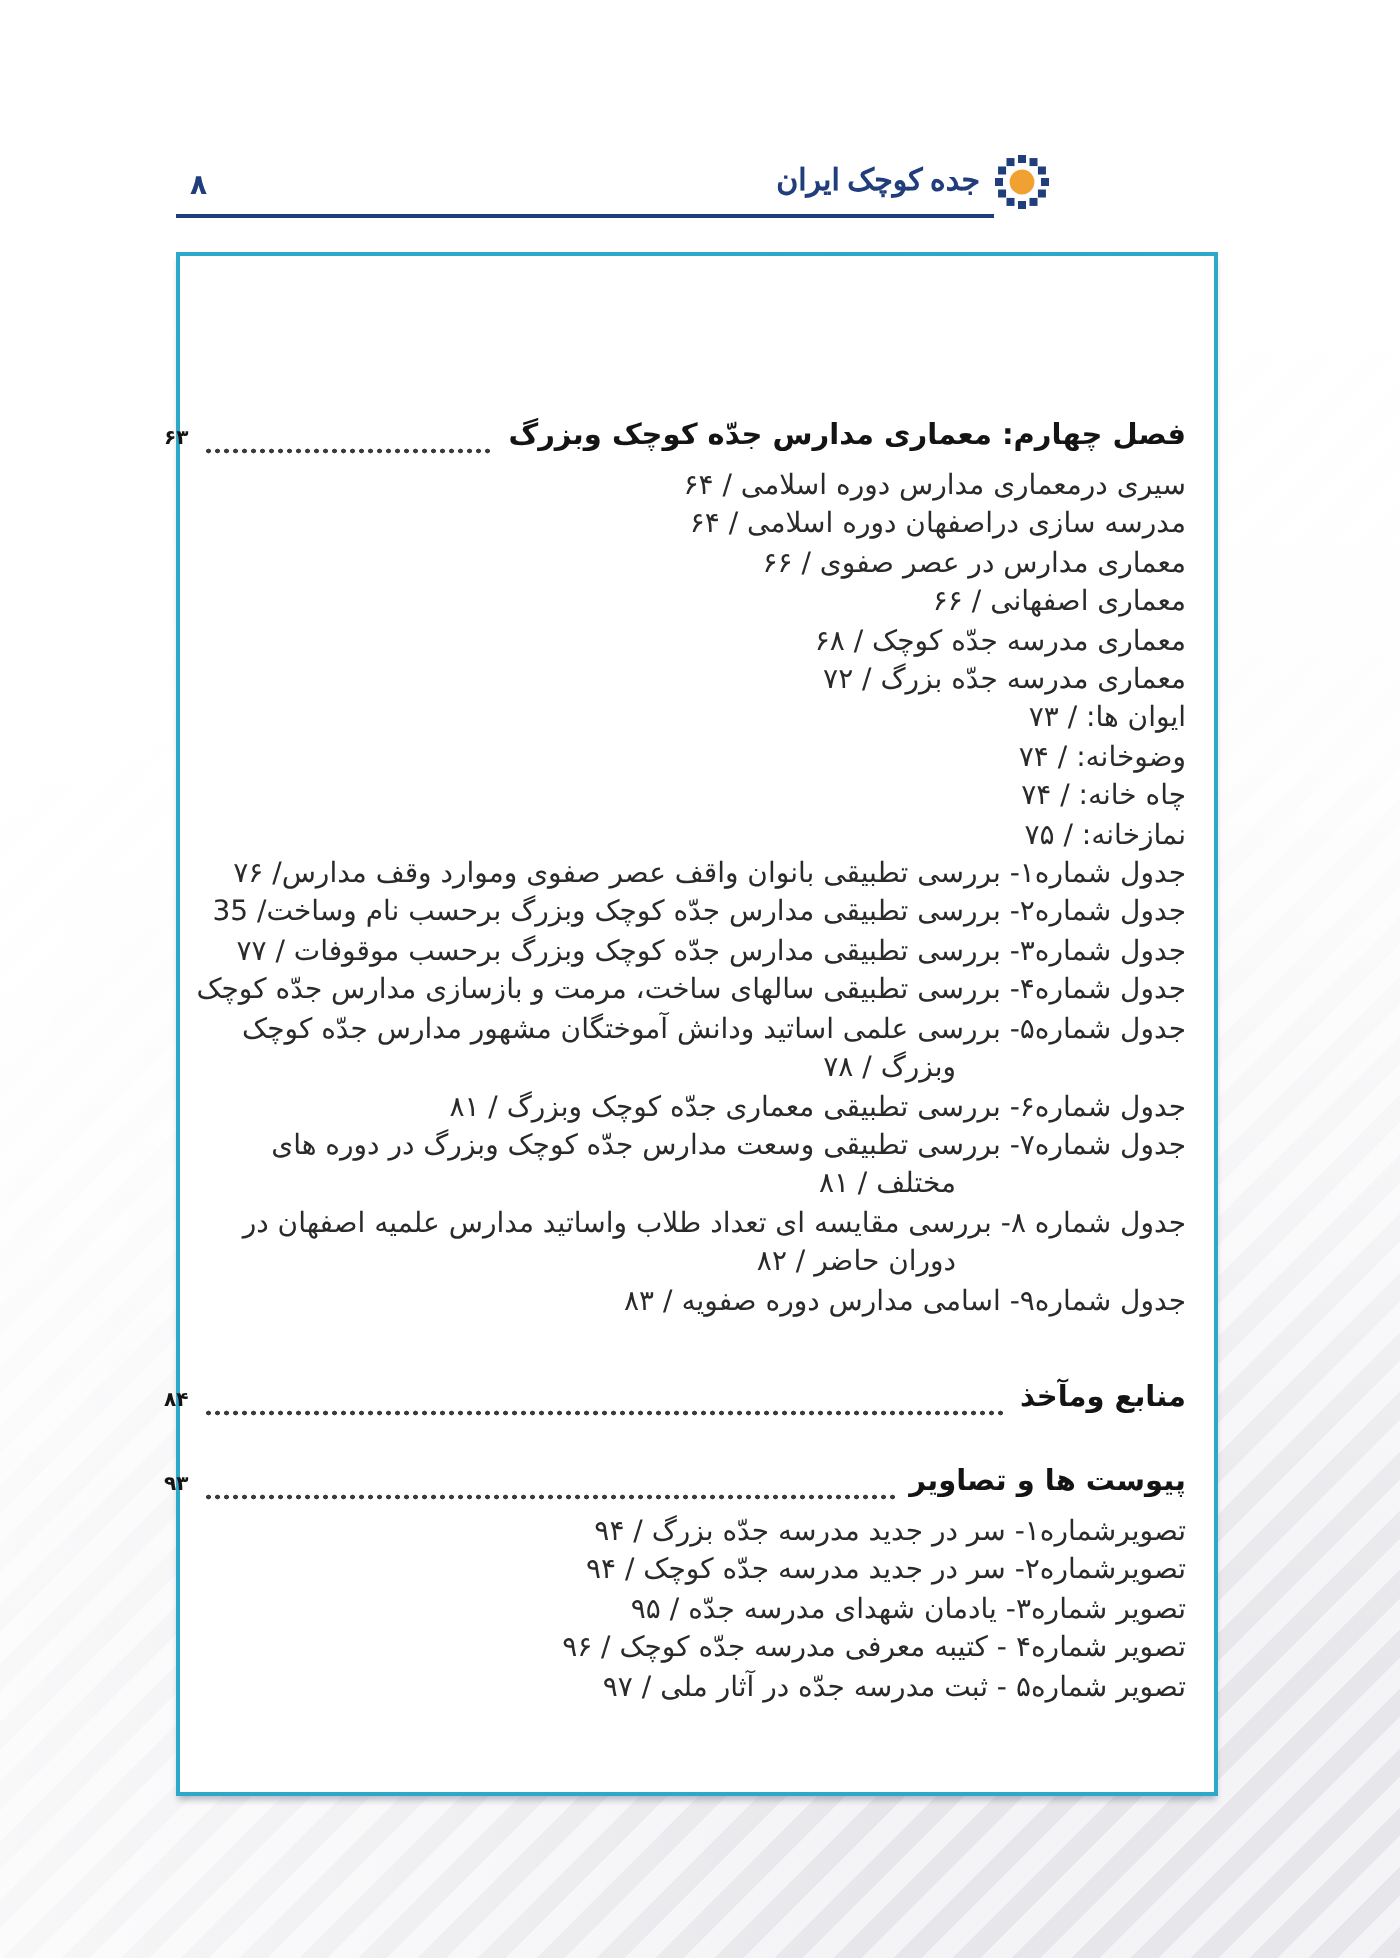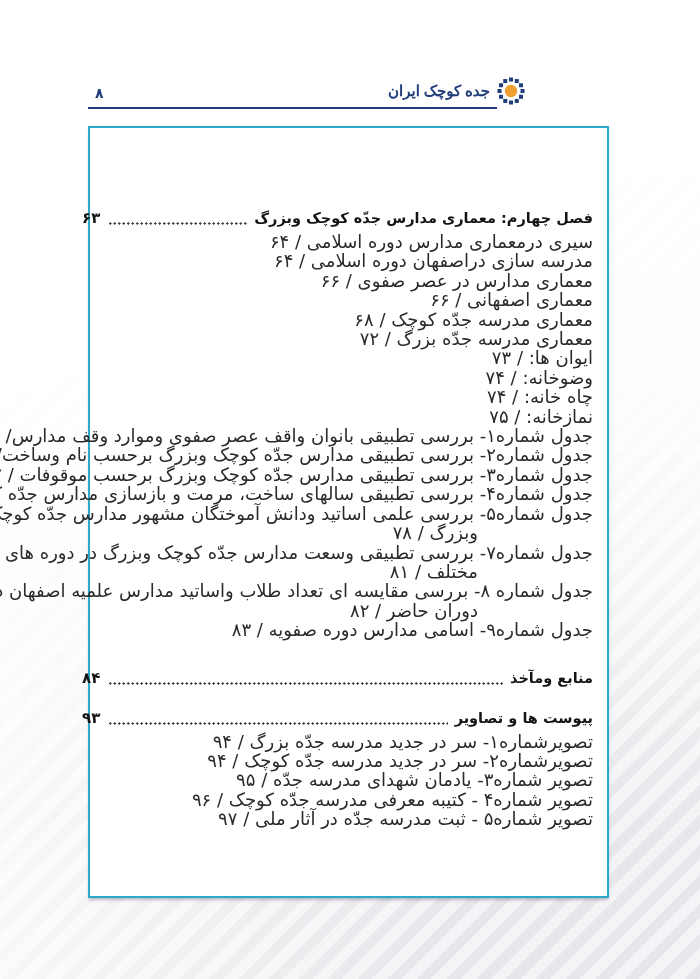--- a/index.html
+++ b/index.html
@@ -59,26 +59,26 @@
   }
   .toc-heading .t-title{flex:0 0 auto;text-align:right;}
   .toc-dots{
     flex:1 1 auto;height:3px;align-self:flex-end;
     margin:0 7px 5px 8px;
     background-image:radial-gradient(circle,#3c3c3c 1.05px,rgba(0,0,0,0) 1.35px);
     background-size:4.5px 3px;background-repeat:repeat-x;background-position:0 center;
     min-width:20px;
   }
   .toc-heading .t-pnum{
-    flex:0 0 auto;font-size:15px;font-weight:bold;color:var(--heading);
+    flex:0 0 auto;font-size:10px;font-weight:bold;color:var(--heading);
     margin-left:-8px;letter-spacing:0.5px;
   }
   .toc-entry{
     display:block;white-space:nowrap;
-    font-size:18px;line-height:19.4px;color:var(--text);
+    font-size:14px;line-height:19.4px;color:var(--text);
   }
   .toc-entry.indent{padding-right:115px;}
   .toc-items{margin-top:2px;}
 </style>
 </head>
 <body>
 
 <div class="page">
 
   <div class="hdr-pagenum">۸</div>
@@ -117,25 +117,26 @@
             <div class="toc-entry">مدرسه سازی دراصفهان دوره اسلامی / ۶۴</div>
             <div class="toc-entry">معماری مدارس در عصر صفوی / ۶۶</div>
             <div class="toc-entry">معماری اصفهانی / ۶۶</div>
             <div class="toc-entry">معماری مدرسه جدّه کوچک / ۶۸</div>
             <div class="toc-entry">معماری مدرسه جدّه بزرگ / ۷۲</div>
             <div class="toc-entry">ایوان ها: / ۷۳</div>
             <div class="toc-entry">وضوخانه: / ۷۴</div>
             <div class="toc-entry">چاه خانه: / ۷۴</div>
             <div class="toc-entry">نمازخانه: / ۷۵</div>
             <div class="toc-entry">جدول شماره۱- بررسی تطبیقی بانوان واقف عصر صفوی وموارد وقف مدارس/ ۷۶</div>
-            <div class="toc-entry">جدول شماره۲- بررسی تطبیقی مدارس جدّه کوچک وبزرگ برحسب نام وساخت/ 86</div>
+            <div class="toc-entry">جدول شماره۲- بررسی تطبیقی مدارس جدّه کوچک وبزرگ برحسب نام وساخت/ 35</div>
             <div class="toc-entry">جدول شماره۳- بررسی تطبیقی مدارس جدّه کوچک وبزرگ برحسب موقوفات / ۷۷</div>
             <div class="toc-entry">جدول شماره۴- بررسی تطبیقی سالهای ساخت، مرمت و بازسازی مدارس جدّه کوچک</div>
             <div class="toc-entry">جدول شماره۵- بررسی علمی اساتید ودانش آموختگان مشهور مدارس جدّه کوچک</div>
             <div class="toc-entry indent">وبزرگ / ۷۸</div>
+            <div class="toc-entry">جدول شماره۶- بررسی تطبیقی معماری جدّه کوچک وبزرگ / ۸۱</div>
             <div class="toc-entry">جدول شماره۷- بررسی تطبیقی وسعت مدارس جدّه کوچک وبزرگ در دوره های</div>
             <div class="toc-entry indent">مختلف / ۸۱</div>
             <div class="toc-entry">جدول شماره ۸- بررسی مقایسه ای تعداد طلاب واساتید مدارس علمیه اصفهان در</div>
             <div class="toc-entry indent">دوران حاضر / ۸۲</div>
             <div class="toc-entry">جدول شماره۹- اسامی مدارس دوره صفویه / ۸۳</div>
           </div>
         </section>
         <section class="toc-section sec-2">
           <div class="toc-heading">
             <span class="t-title">منابع ومآخذ</span>

